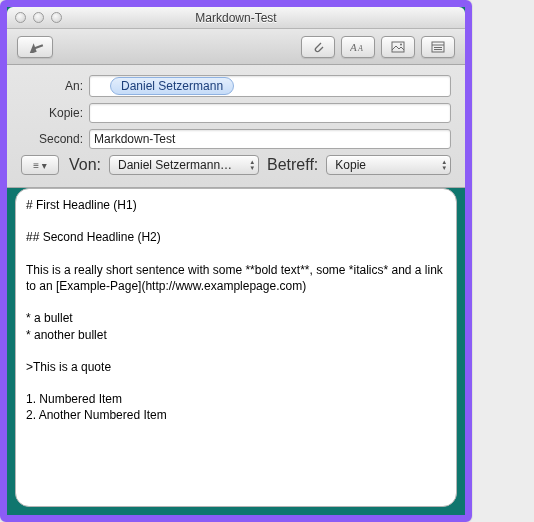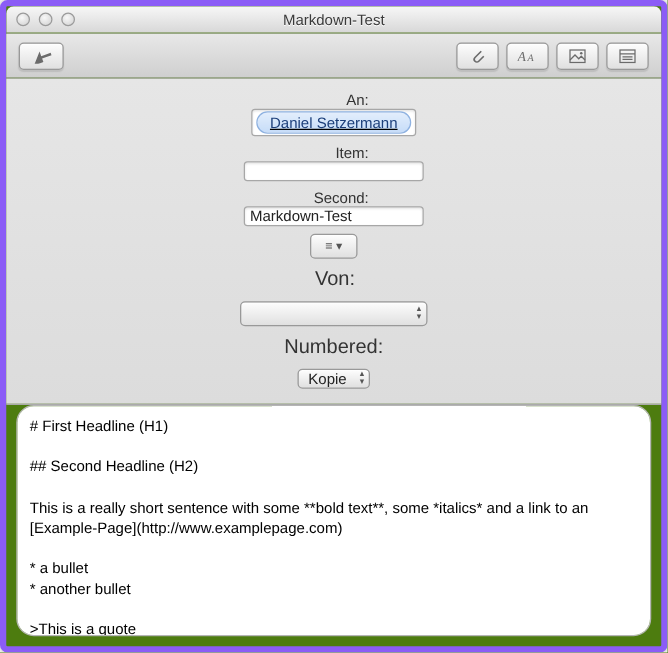--- a/index.html
+++ b/index.html
@@ -6,24 +6,24 @@
   body {
     margin: 0;
     font-family: "Lucida Grande", "Helvetica Neue", Arial, sans-serif;
     font-size: 11px;
     background: #ededed;
     width: 534px;
     height: 522px;
     overflow: hidden;
   }
   .window {
-    width: 534px;
+    width: 472px;
     height: 522px;
-    background: #4d7c0f;
-    border: 5px solid #8b5cf6;
+    background: #0f766e;
+    border: 7px solid #8b5cf6;
     border-radius: 6px;
     display: flex;
     flex-direction: column;
     box-shadow: 0 0 0 1px rgba(0,0,0,0.05);
   }
   .titlebar {
     height: 22px;
     background: linear-gradient(#f7f7f7,#d8d8d8);
     border-bottom: 1px solid #b5b5b5;
     border-radius: 6px 6px 0 0;
@@ -79,21 +79,20 @@
   .tb-btn svg { display:block; }
   .header-fields {
     background: linear-gradient(#e6e6e6,#dcdcdc);
     border-bottom: 1px solid #aaa;
     padding: 10px 14px 6px 14px;
   }
   .field-row {
     display: flex;
     align-items: center;
     margin-bottom: 6px;
-    flex-direction: column;
   }
   .field-label {
     width: 68px;
     text-align: right;
     padding-right: 6px;
     font-size: 12px;
     color: #333;
   }
   .field-input {
     flex: 1;
@@ -106,25 +105,24 @@
     font-size: 12px;
     color: #222;
     box-shadow: inset 0 1px 2px rgba(0,0,0,0.12);
   }
   .token-field {
     flex: 1;
     min-height: 20px;
     background: #fff;
     border: 1px solid #a7a7a7;
     border-radius: 3px;
-    padding: 1px 3px;
+    padding: 1px 20px;
     box-shadow: inset 0 1px 2px rgba(0,0,0,0.12);
     display: flex;
     align-items: center;
-    text-decoration: underline;
   }
   .token {
     display: inline-block;
     background: linear-gradient(#e3eefc,#c6dcf8);
     border: 1px solid #8fb2e1;
     border-radius: 10px;
     padding: 1px 10px;
     font-size: 12px;
     color: #1c3f7a;
   }
@@ -249,36 +247,37 @@
   </div>
 
   <div class="header-fields">
     <div class="field-row">
       <div class="field-label">An:</div>
       <div class="token-field">
         <span class="token">Daniel Setzermann</span>
       </div>
     </div>
     <div class="field-row">
-      <div class="field-label">Item:</div>
+      <div class="field-label">Kopie:</div>
       <input class="field-input" value="" style="">
     </div>
     <div class="field-row">
       <div class="field-label">Second:</div>
       <input class="field-input" value="Markdown-Test" style="">
     </div>
     <div class="field-row from-row">
       <div class="opt-btn">
         <span>≡ ▾</span>
       </div>
       <div class="from-label">Von:</div>
       <div class="popup from-popup">
+        <span>Daniel Setzermann…</span>
         <span class="arrows">▴<br>▾</span>
       </div>
-      <div class="sig-label">Numbered:</div>
+      <div class="sig-label">Betreff:</div>
       <div class="popup sig-popup">
         <span>Kopie</span>
         <span class="arrows">▴<br>▾</span>
       </div>
     </div>
   </div>
 
   <div class="body-area"># First Headline (H1)
 
 ## Second Headline (H2)

